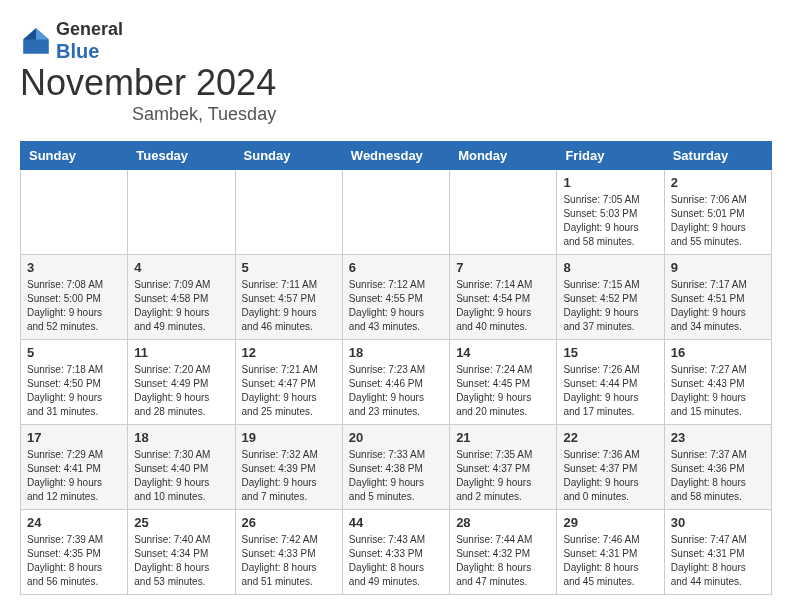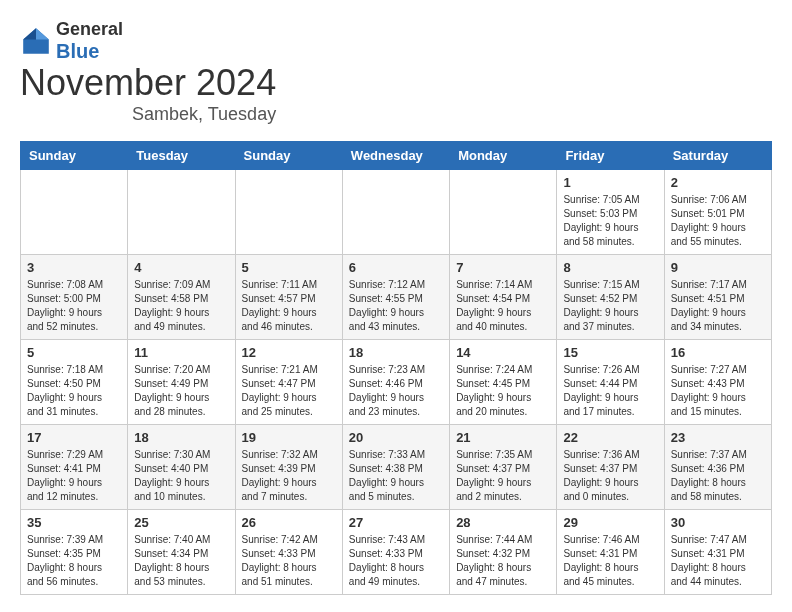--- a/index.html
+++ b/index.html
@@ -227,33 +227,33 @@
           <span class="day-num">22</span>
           <div class="day-info">Sunrise: 7:36 AM<br>Sunset: 4:37 PM<br>Daylight: 9 hours and 0 minutes.</div>
         </td>
         <td>
           <span class="day-num">23</span>
           <div class="day-info">Sunrise: 7:37 AM<br>Sunset: 4:36 PM<br>Daylight: 8 hours and 58 minutes.</div>
         </td>
       </tr>
       <tr>
         <td>
-          <span class="day-num">35</span>
+          <span class="day-num">24</span>
           <div class="day-info">Sunrise: 7:39 AM<br>Sunset: 4:35 PM<br>Daylight: 8 hours and 56 minutes.</div>
         </td>
         <td>
           <span class="day-num">25</span>
           <div class="day-info">Sunrise: 7:40 AM<br>Sunset: 4:34 PM<br>Daylight: 8 hours and 53 minutes.</div>
         </td>
         <td>
           <span class="day-num">26</span>
           <div class="day-info">Sunrise: 7:42 AM<br>Sunset: 4:33 PM<br>Daylight: 8 hours and 51 minutes.</div>
         </td>
         <td>
-          <span class="day-num">27</span>
+          <span class="day-num">44</span>
           <div class="day-info">Sunrise: 7:43 AM<br>Sunset: 4:33 PM<br>Daylight: 8 hours and 49 minutes.</div>
         </td>
         <td>
           <span class="day-num">28</span>
           <div class="day-info">Sunrise: 7:44 AM<br>Sunset: 4:32 PM<br>Daylight: 8 hours and 47 minutes.</div>
         </td>
         <td>
           <span class="day-num">29</span>
           <div class="day-info">Sunrise: 7:46 AM<br>Sunset: 4:31 PM<br>Daylight: 8 hours and 45 minutes.</div>
         </td>

